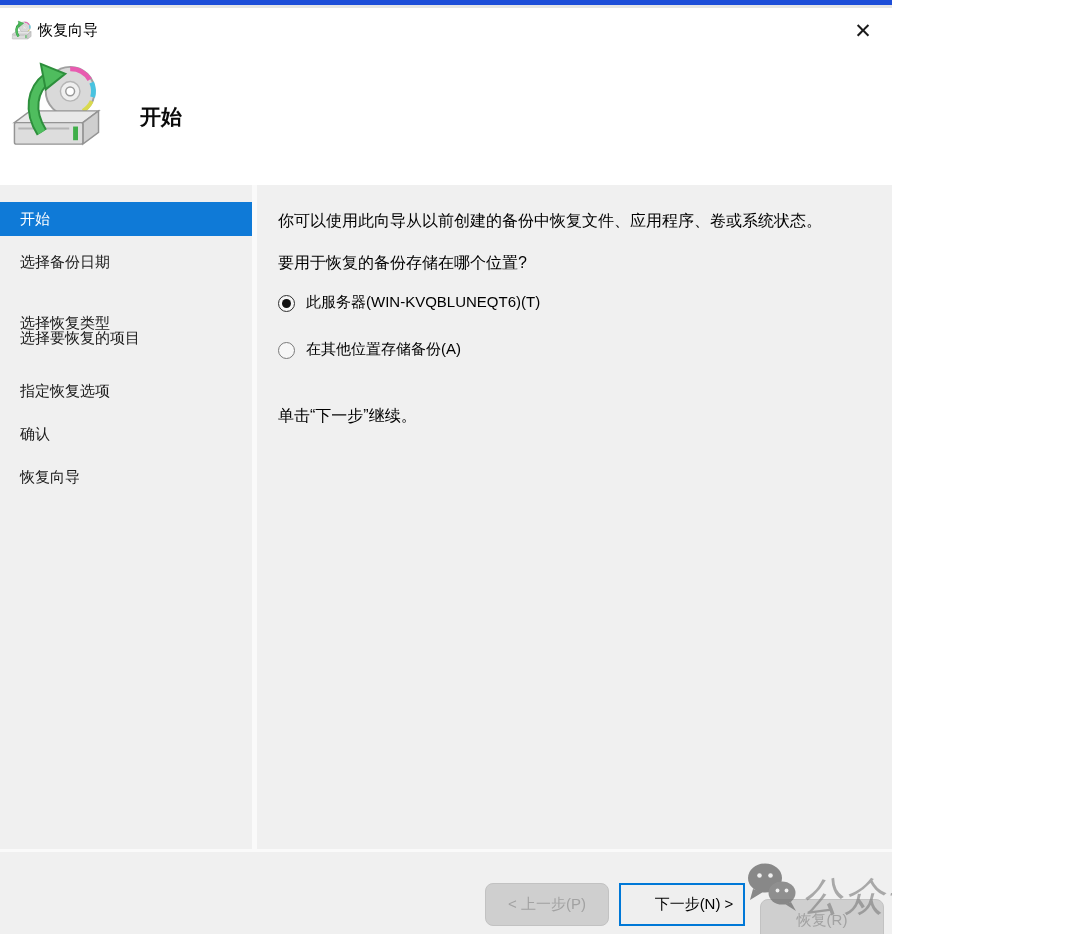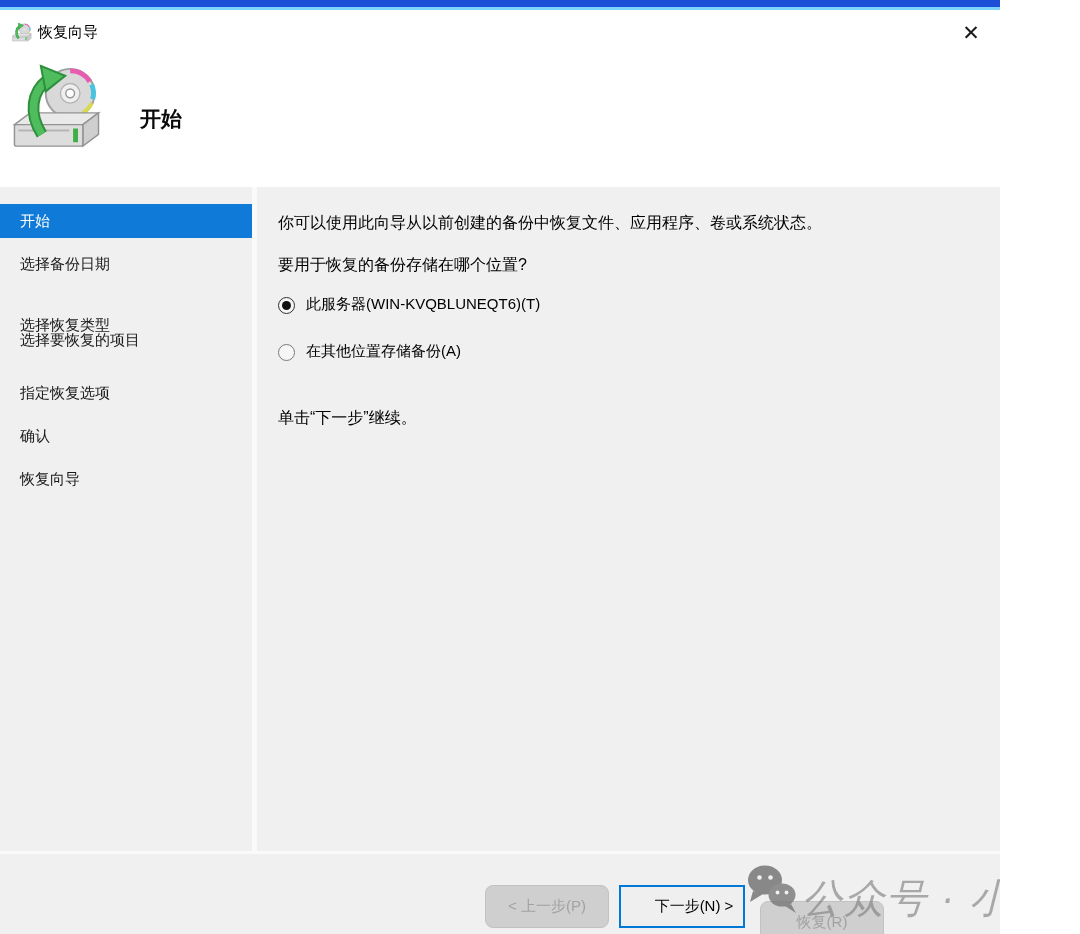--- a/index.html
+++ b/index.html
@@ -1,23 +1,23 @@
 <!DOCTYPE html>
 <html><head>
 <meta charset="utf-8">
 <style>
   * { box-sizing: border-box; margin: 0; padding: 0; }
   html,body { background:#ffffff; }
   body { font-family: "Liberation Sans", "DejaVu Sans", sans-serif; }
 
   #window {
     position: relative;
-    width: 1000px; height: 934px;
-    background: #7dd3fc;
-    border-top: 7px solid #1d4ed8;
+    width: 892px; height: 934px;
+    background: #e5e5e5;
+    border-top: 5px solid #1d4ed8;
     overflow: hidden;
   }
 
   
   .titlebar {
     position: absolute; top: 3px; left: 0; right: 0; height: 44px;
     background: #ffffff;
   }
   .titlebar .app-icon { position: absolute; left: 11px; top: 12px; width: 21px; height: 21px; }
   .titlebar .title-text {

